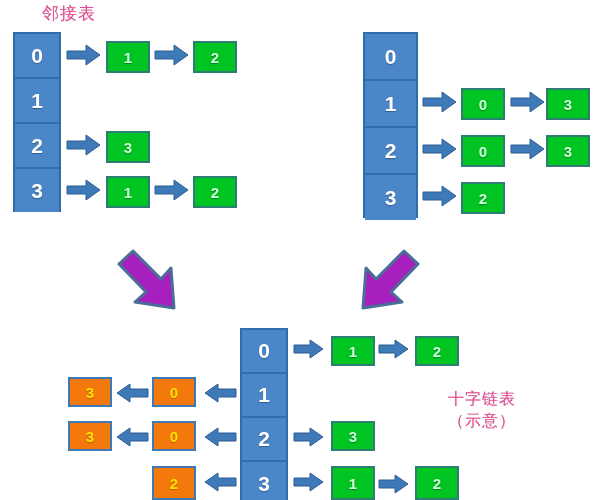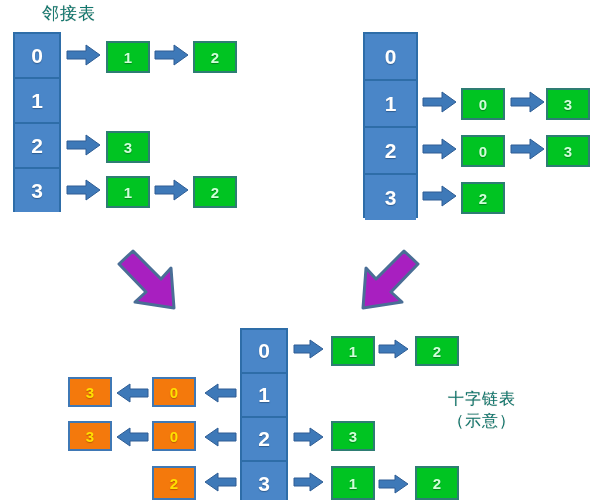--- a/index.html
+++ b/index.html
@@ -9,21 +9,21 @@
     font-family:"Liberation Sans","DejaVu Sans",sans-serif;
     overflow:hidden;
   }
   #stage{position:relative;width:600px;height:500px;}
 
   
   .cn-title{
     position:absolute;
     font-family:"DejaVu Serif","Liberation Serif",serif;
     font-size:17px;
-    color:#0f766e;
+    color:#ec4899;
     letter-spacing:1px;
     white-space:nowrap;
     text-shadow:0 0 1px rgba(120,115,90,.45);
   }
   .cn-title.small{font-size:16px;line-height:21px;text-align:center;}
 
   
   .vcol{
     position:absolute;
     border:2px solid #2E6DA8;

